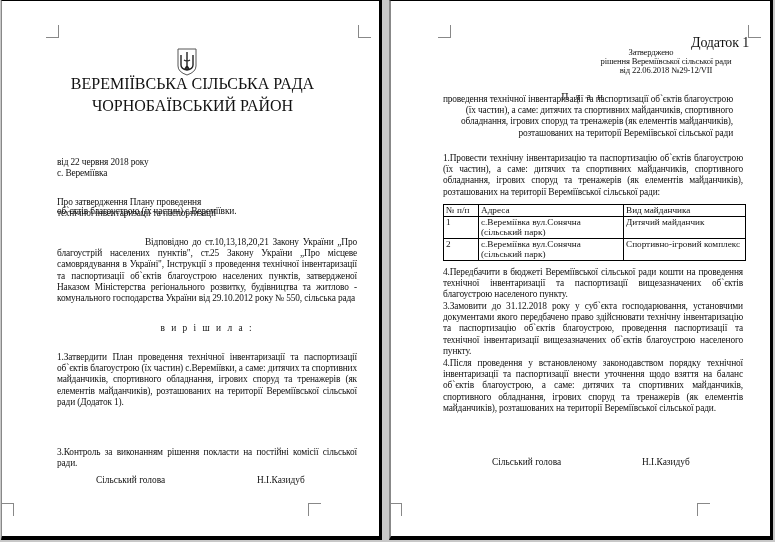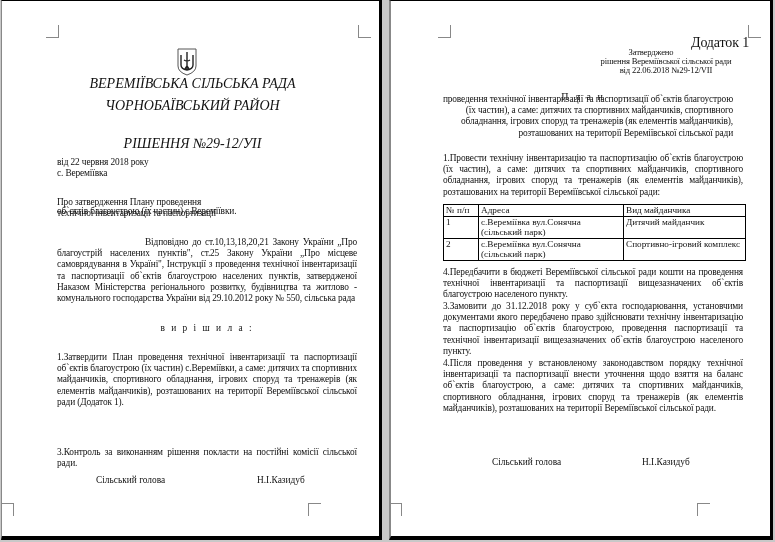--- a/index.html
+++ b/index.html
@@ -17,21 +17,21 @@
     #page1 { left: 1px; top: 0px; width: 381px; height: 540px; border-left: 1px solid #888; border-right: 3px solid #000; border-bottom: 4px solid #000; border-top: 1px solid #000; }
     #page2 { left: 389px; top: 0px; width: 384px; height: 540px; border-left: 2px solid #888; border-right: 3px solid #000; border-bottom: 4px solid #000; border-top: 1px solid #000; }
     .corner { position: absolute; width: 12px; height: 12px; border-color: #888; border-style: solid; border-width: 0; }
     .c-tl { border-right-width: 1px; border-bottom-width: 1px; }
     .c-tr { border-left-width: 1px; border-bottom-width: 1px; }
     .c-bl { border-right-width: 1px; border-top-width: 1px; }
     .c-br { border-left-width: 1px; border-top-width: 1px; }
     .txt { position: absolute; font-size: 9.4px; line-height: 11.2px; letter-spacing: -0.15px; }
     .center { text-align: center; }
     .right { text-align: right; }
-    .caps { font-size: 14px; line-height: 12px; letter-spacing: 0; font-style: italic; }
+    .caps { font-size: 16px; line-height: 12px; letter-spacing: 0; }
     .spaced { letter-spacing: 2px; }
     table.plan {
       position: absolute; border-collapse: collapse;
       font-size: 9.2px; line-height: 10.6px;
     }
     table.plan td, table.plan th {
       border: 1px solid #000; padding: 0 2px; text-align: left; vertical-align: top; font-weight: normal;
     }
     .sig { position: absolute; font-size: 9.4px; }
   </style>
@@ -47,21 +47,20 @@
   <div style="position:absolute; left:175px; top:47px; width:20px; height:28px;">
     <svg width="20" height="28" viewBox="0 0 20 28">
       <path d="M1 1 H19 V18 Q19 24 10 27 Q1 24 1 18 Z" fill="#fff" stroke="#555" stroke-width="1"></path>
       <path d="M10 4 V22 M4 7 V17 Q4 21 10 22 Q16 21 16 17 V7 M7 12 Q10 14 13 12 M10 18 L8 21 M10 18 L12 21" fill="none" stroke="#222" stroke-width="1.4"></path>
     </svg>
   </div>
 
   <div class="txt caps center" style="left:0; width:381px; top:77px;">ВЕРЕМІЇВСЬКА СІЛЬСЬКА РАДА</div>
   <div class="txt caps center" style="left:0; width:381px; top:99px;">ЧОРНОБАЇВСЬКИЙ РАЙОН</div>
 
-  <div class="txt caps center" style="left:0; width:381px; top:137px;">РІШЕННЯ №29-12/УІІ</div>
 
   <div class="txt" style="left:55px; top:156px;">від  22 червня  2018  року</div>
   <div class="txt" style="left:55px; top:167px;">с. Веремiївка</div>
 
   <div class="txt" style="left:55px; top:196px;">Про затвердження Плану  проведення</div>
   <div class="txt" style="left:55px; top:207px;">технічної інвентаризації та паспортизації</div>
   <div class="txt" style="left:55px; top:205px;">об`єктів благоустрою  (їх частин) с.Веремiївки.</div>
 
   <div class="txt" style="left:55px; top:236px; width:300px; text-align:justify; text-indent:88px; height:84px; overflow:hidden;">Відповідно до ст.10,13,18,20,21 Закону України „Про благоустрій населених пунктів", ст.25 Закону України „Про місцеве самоврядування в Україні", Інструкції з проведення технічної інвентаризації та паспортизації об`єктів благоустрою населених пунктів, затвердженої Наказом  Міністерства регіонального розвитку, будівництва та житлово - комунального господарства України від 29.10.2012 року   № 550, сільська рада</div>
 

